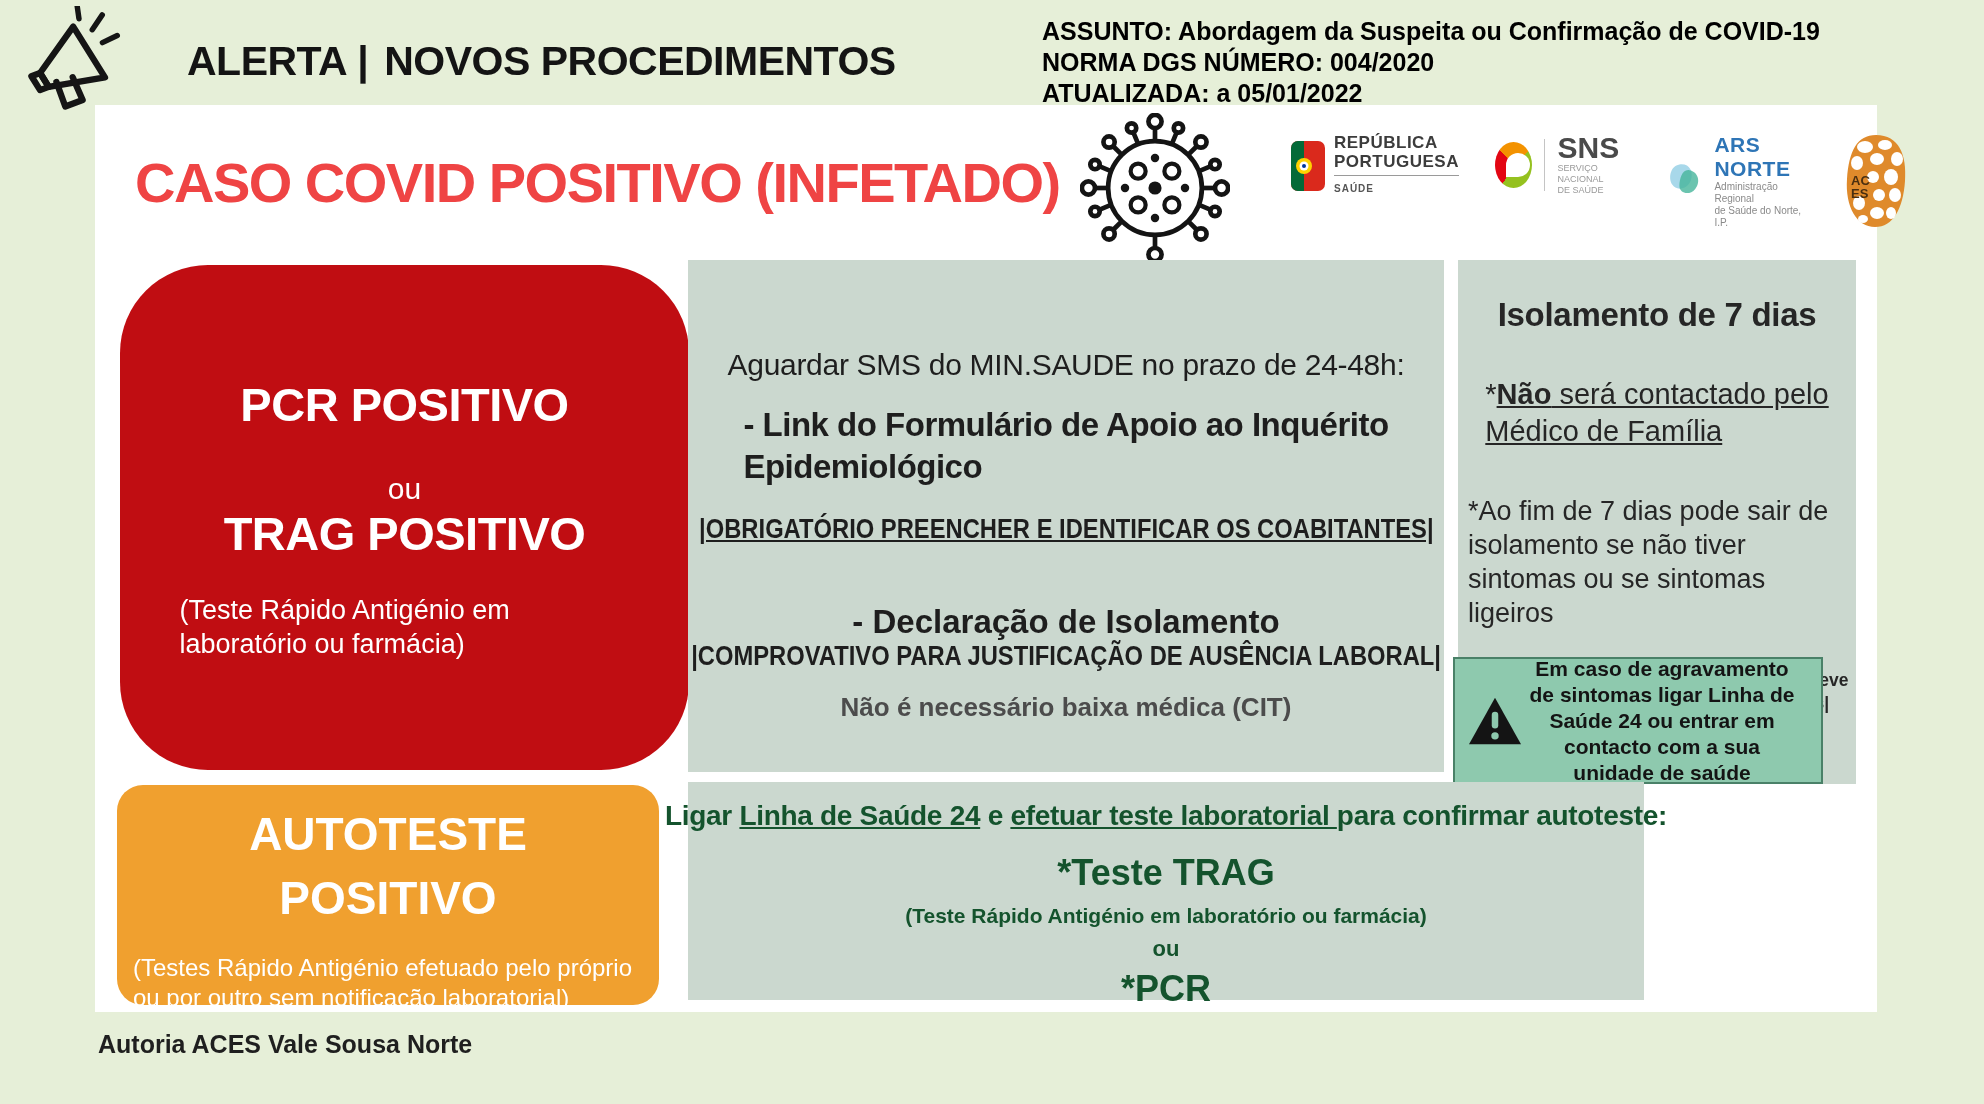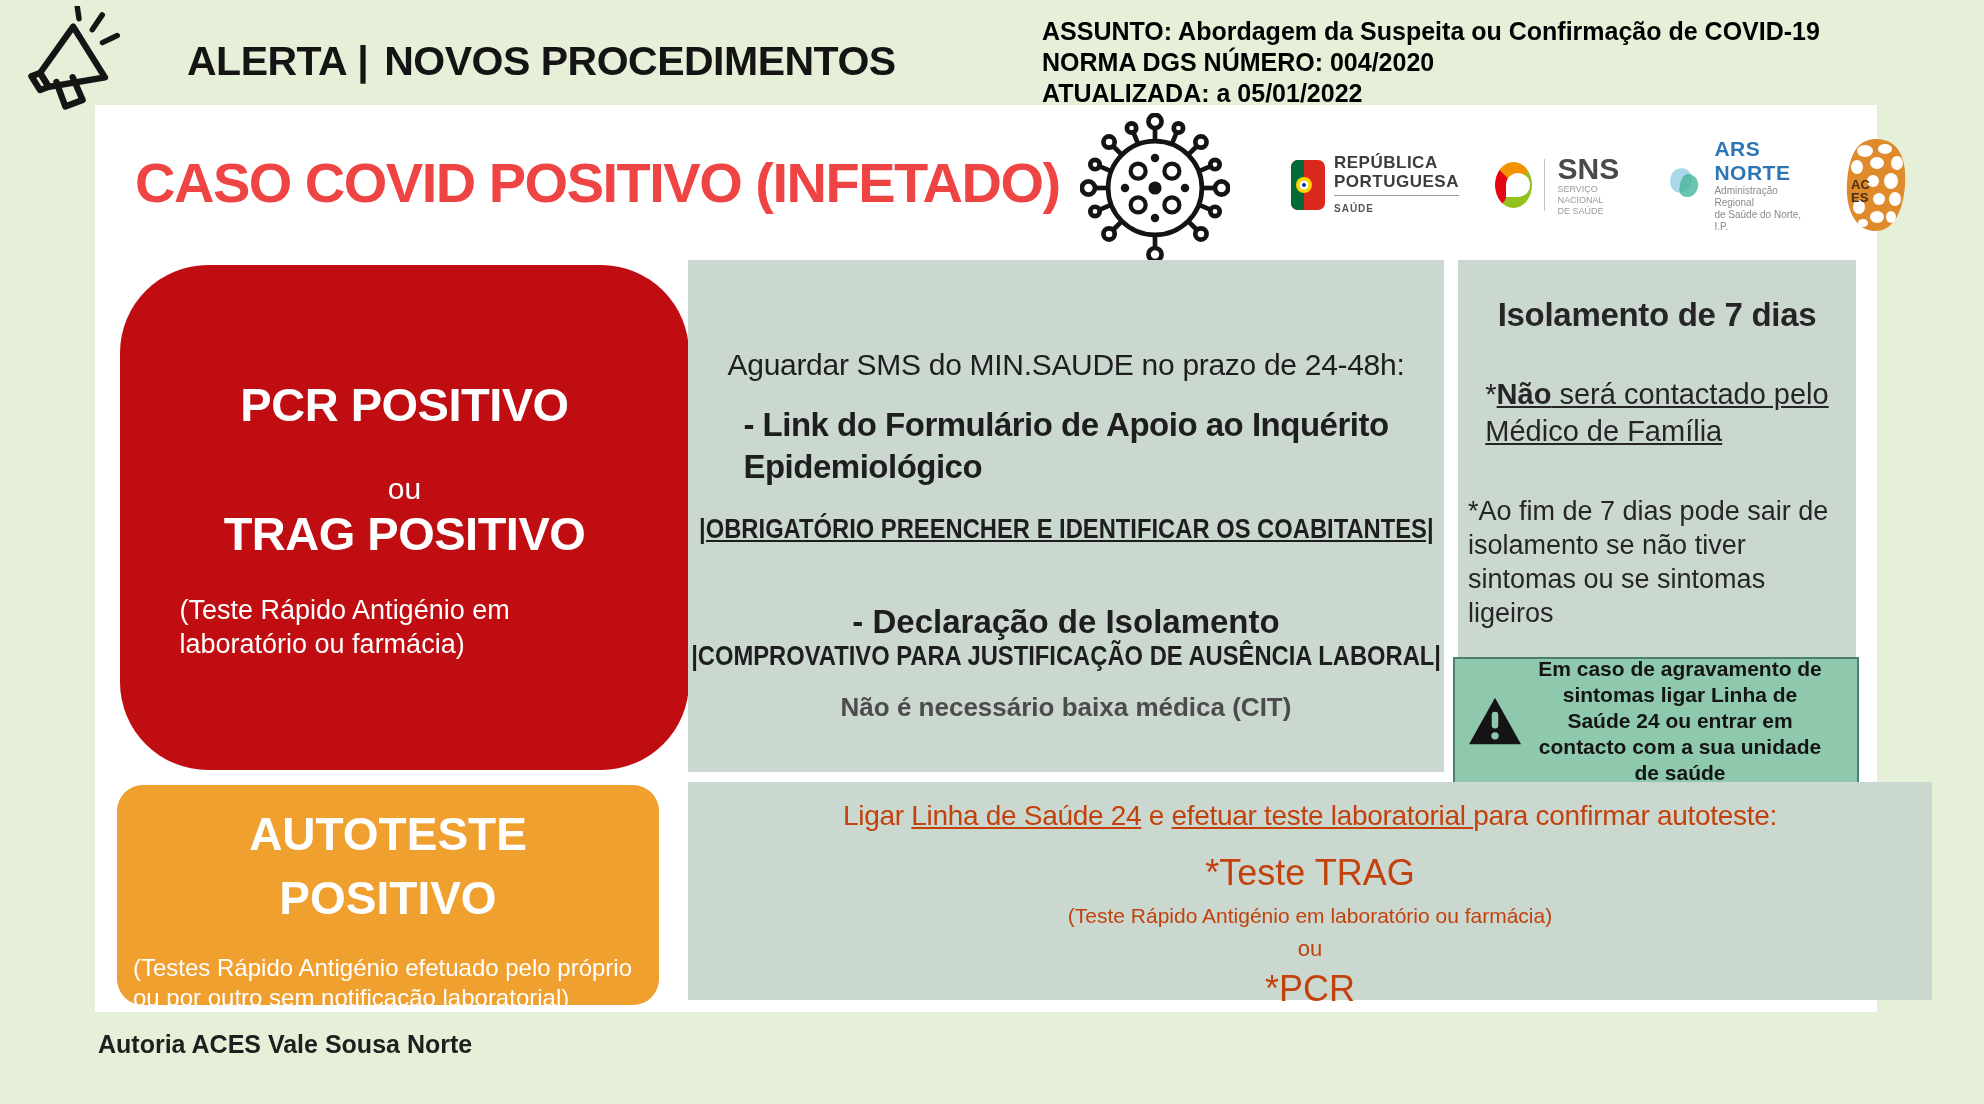--- a/index.html
+++ b/index.html
@@ -16,21 +16,21 @@
   .alert-line{left:187px;top:38px;font-size:41px;font-weight:bold;letter-spacing:-.5px;color:#141414;white-space:nowrap;}
   .alert-line .pipe{margin:0 16px 0 10px;font-weight:bold;}
   .subject{left:1042px;top:16px;font-size:25px;font-weight:bold;line-height:31px;color:#000;}
 
   
   .card{left:95px;top:105px;width:1782px;height:907px;background:#ffffff;}
   .card-title{left:40px;top:45px;font-size:56px;font-weight:bold;letter-spacing:-1.5px;color:#ef4444;white-space:nowrap;}
   .virus{left:985px;top:8px;width:150px;height:150px;}
 
   
-  .logos{left:1195px;top:28px;width:585px;height:104px;display:flex;align-items:center;justify-content:space-between;gap:36px;}
+  .logos{left:1195px;top:28px;width:585px;height:104px;display:flex;align-items:flex-start;justify-content:space-between;gap:36px;}
   .logo{display:flex;align-items:center;gap:8px;}
   .rep-text{display:flex;flex-direction:column;line-height:19px;}
   .rep-name{font-size:17px;font-weight:bold;color:#3c3c3c;letter-spacing:.5px;}
   .rep-rule{border-top:1px solid #9a9a9a;margin:4px 0 3px;}
   .rep-sub{font-size:10px;font-weight:bold;color:#555;letter-spacing:1px;}
   .sns-circle{width:46px;height:46px;border-radius:50%;
       background:conic-gradient(from 210deg,#e30613 0 30%,#f39200 30% 55%,#95c11f 55% 100%);position:relative;}
   .sns-circle::after{content:"";position:absolute;left:11px;top:11px;width:24px;height:24px;border-radius:50% 50% 50% 0;background:#fff;}
   .sns-div{width:2px;height:52px;background:#c4c4c4;margin:0 4px;}
   .sns-name{font-size:30px;font-weight:bold;color:#4a4a4a;line-height:30px;}
@@ -61,26 +61,26 @@
   .sms-decl{font-size:33px;font-weight:bold;margin-top:58px;}
   .sms-comp{font-size:27px;font-weight:bold;}
   .sms-cit{font-size:26px;font-weight:bold;color:#4c4c4c;margin-top:20px;}
 
   
   .box-iso{left:1363px;top:155px;width:398px;height:524px;color:#262626;}
   .iso-title{font-size:33px;font-weight:bold;margin-top:36px;letter-spacing:-.3px;}
   .iso-n1{font-size:29px;line-height:37px;margin-top:42px;}
   .iso-n2{font-size:27px;line-height:34px;margin-top:44px;padding:0 10px;}
   .iso-n3{font-size:19px;font-weight:bold;line-height:23px;margin-top:38px;}
-  .warn{left:1358px;top:552px;width:406px;height:127px;background:#8ec9ae;border:2px solid #4a8168;
+  .warn{left:1358px;top:552px;width:370px;height:127px;background:#8ec9ae;border:2px solid #4a8168;
         display:flex;align-items:center;gap:6px;padding:0 26px 0 12px;box-sizing:border-box;}
   .warn-txt{font-size:21px;font-weight:bold;line-height:26px;text-align:center;color:#141414;flex:1;}
 
   
-  .box-confirm{left:593px;top:677px;width:1244px;height:218px;color:#c2410c;}
+  .box-confirm{left:593px;top:677px;width:956px;height:218px;color:#14532d;font-weight:bold;}
   .cf-intro{font-size:28px;margin-top:18px;letter-spacing:-.3px;}
   .cf-trag{font-size:36px;margin-top:20px;}
   .cf-tragsub{font-size:21px;margin-top:10px;}
   .cf-ou{font-size:22px;margin-top:8px;}
   .cf-pcr{font-size:36px;margin-top:6px;}
 
   .footer{left:98px;top:1030px;font-size:25px;font-weight:bold;color:#1f1f1f;}
 </style>
 </head>
 <body>

